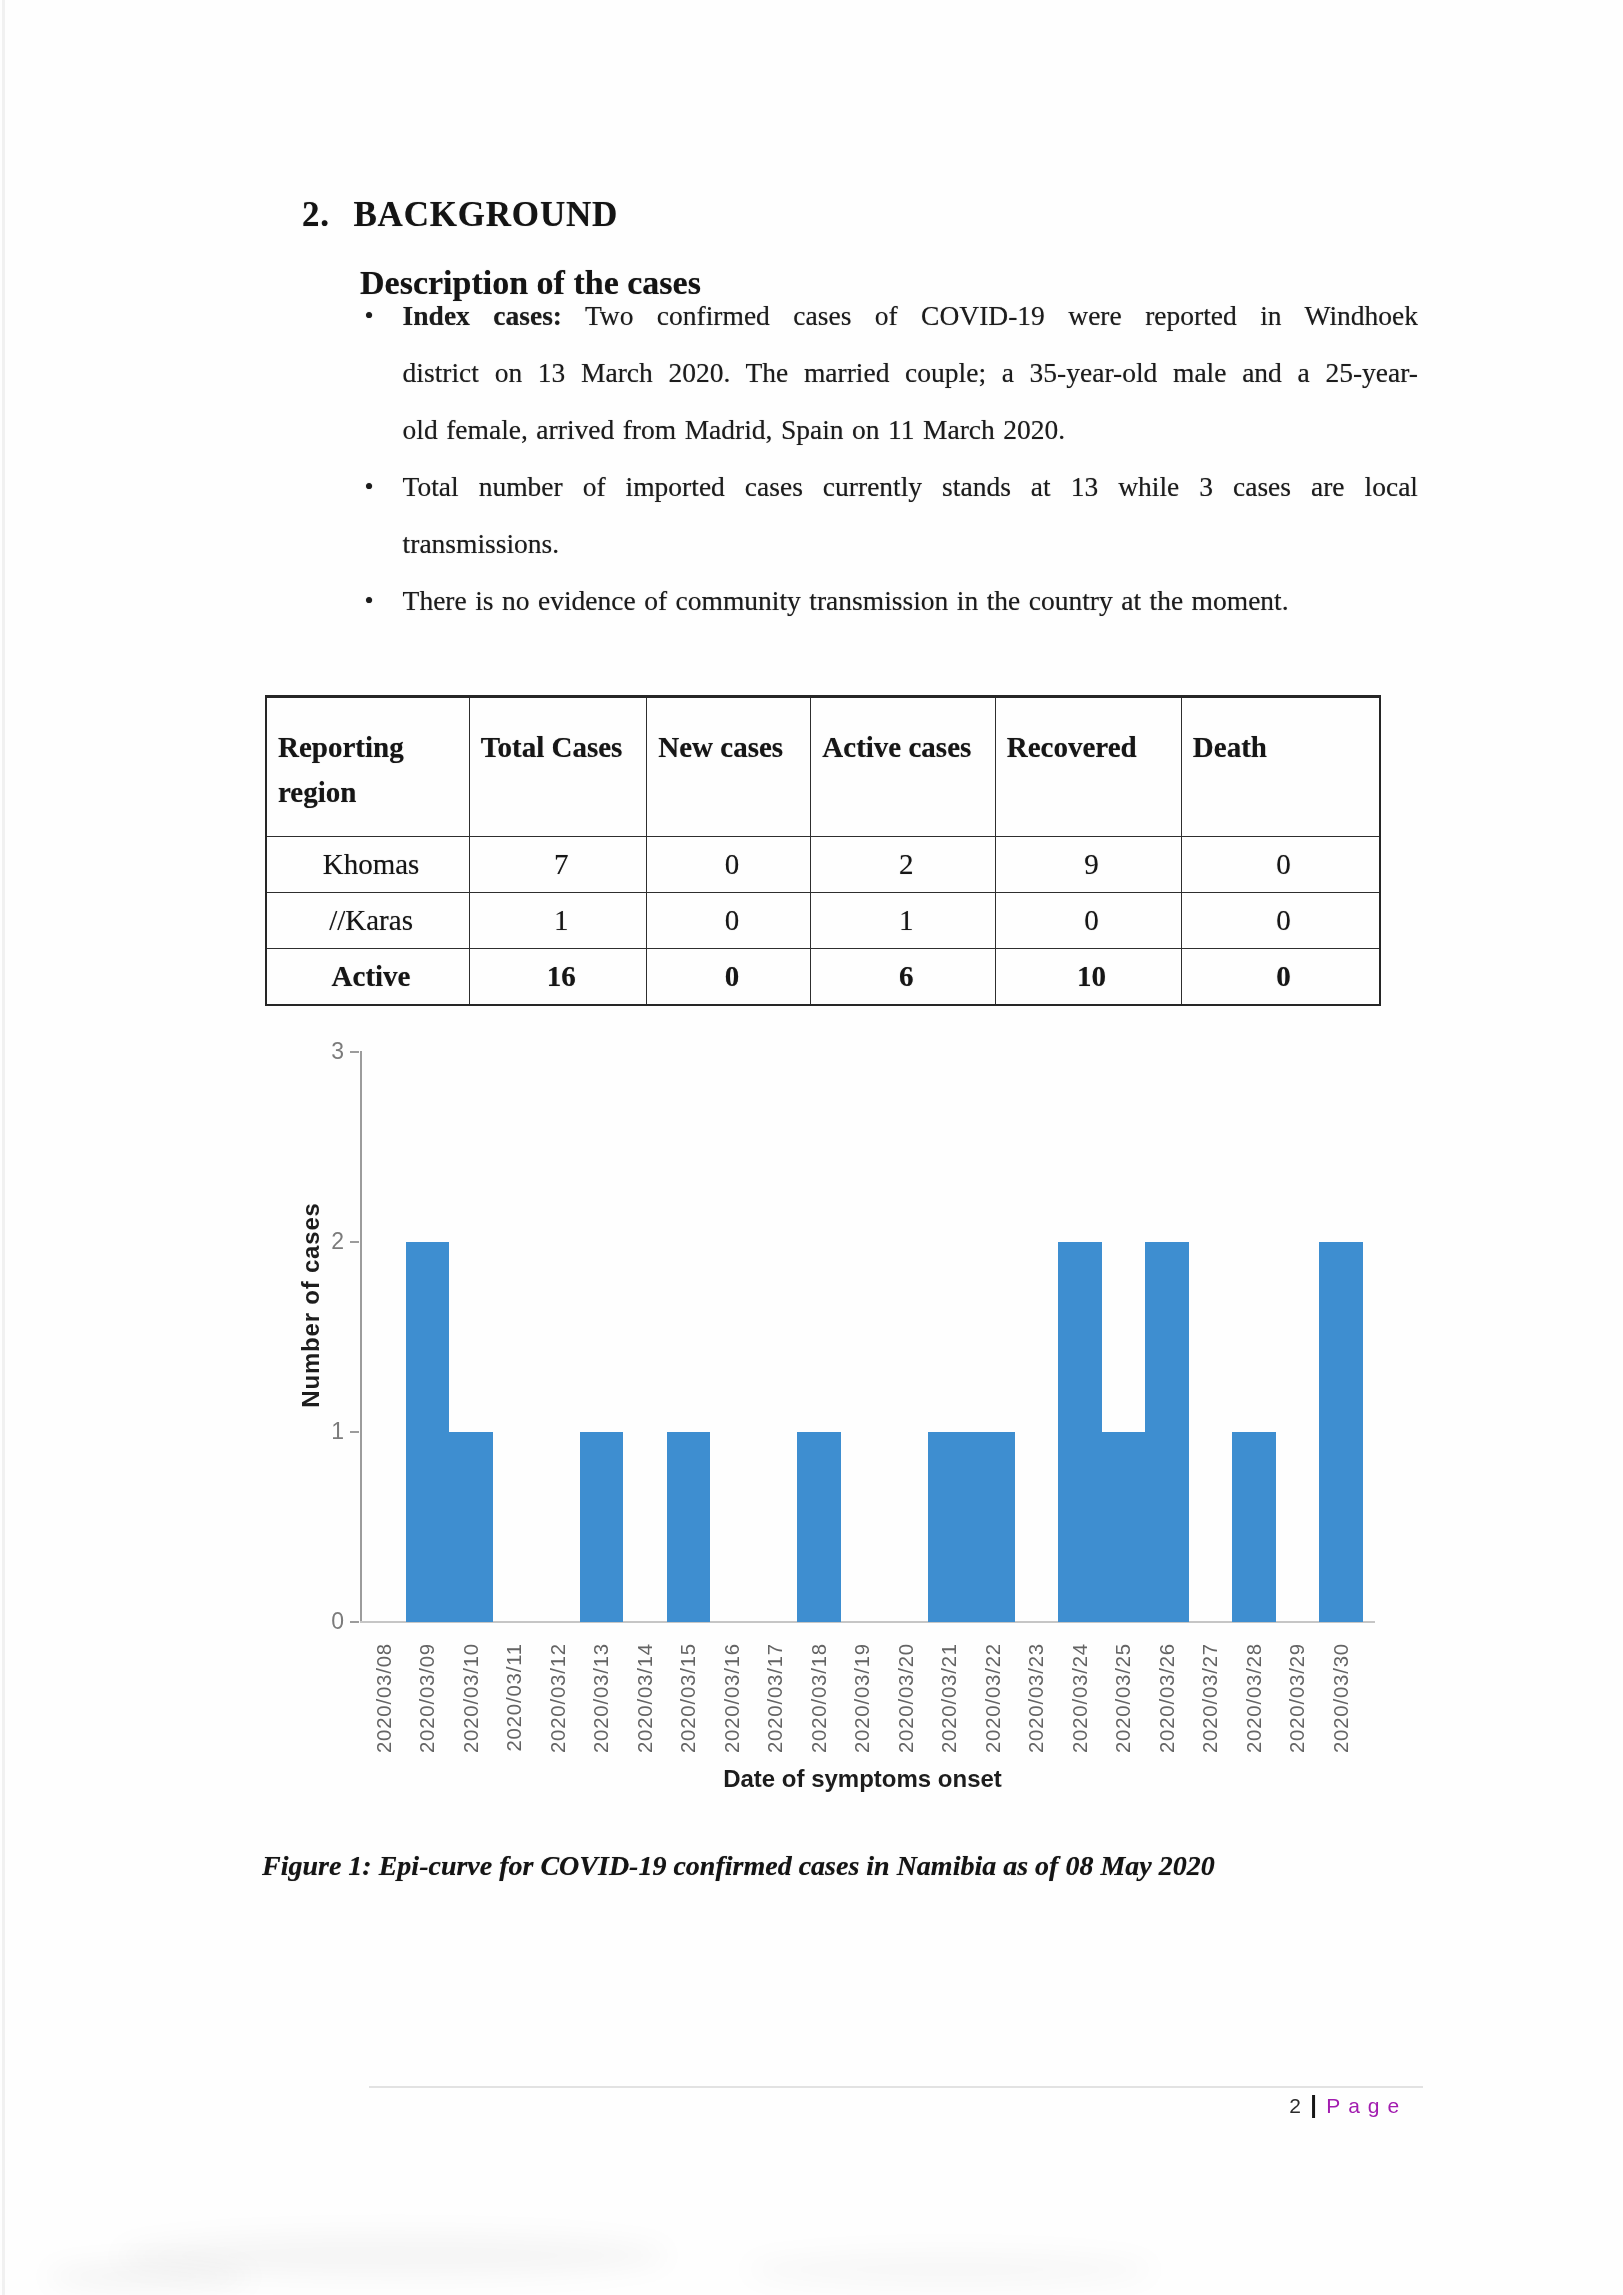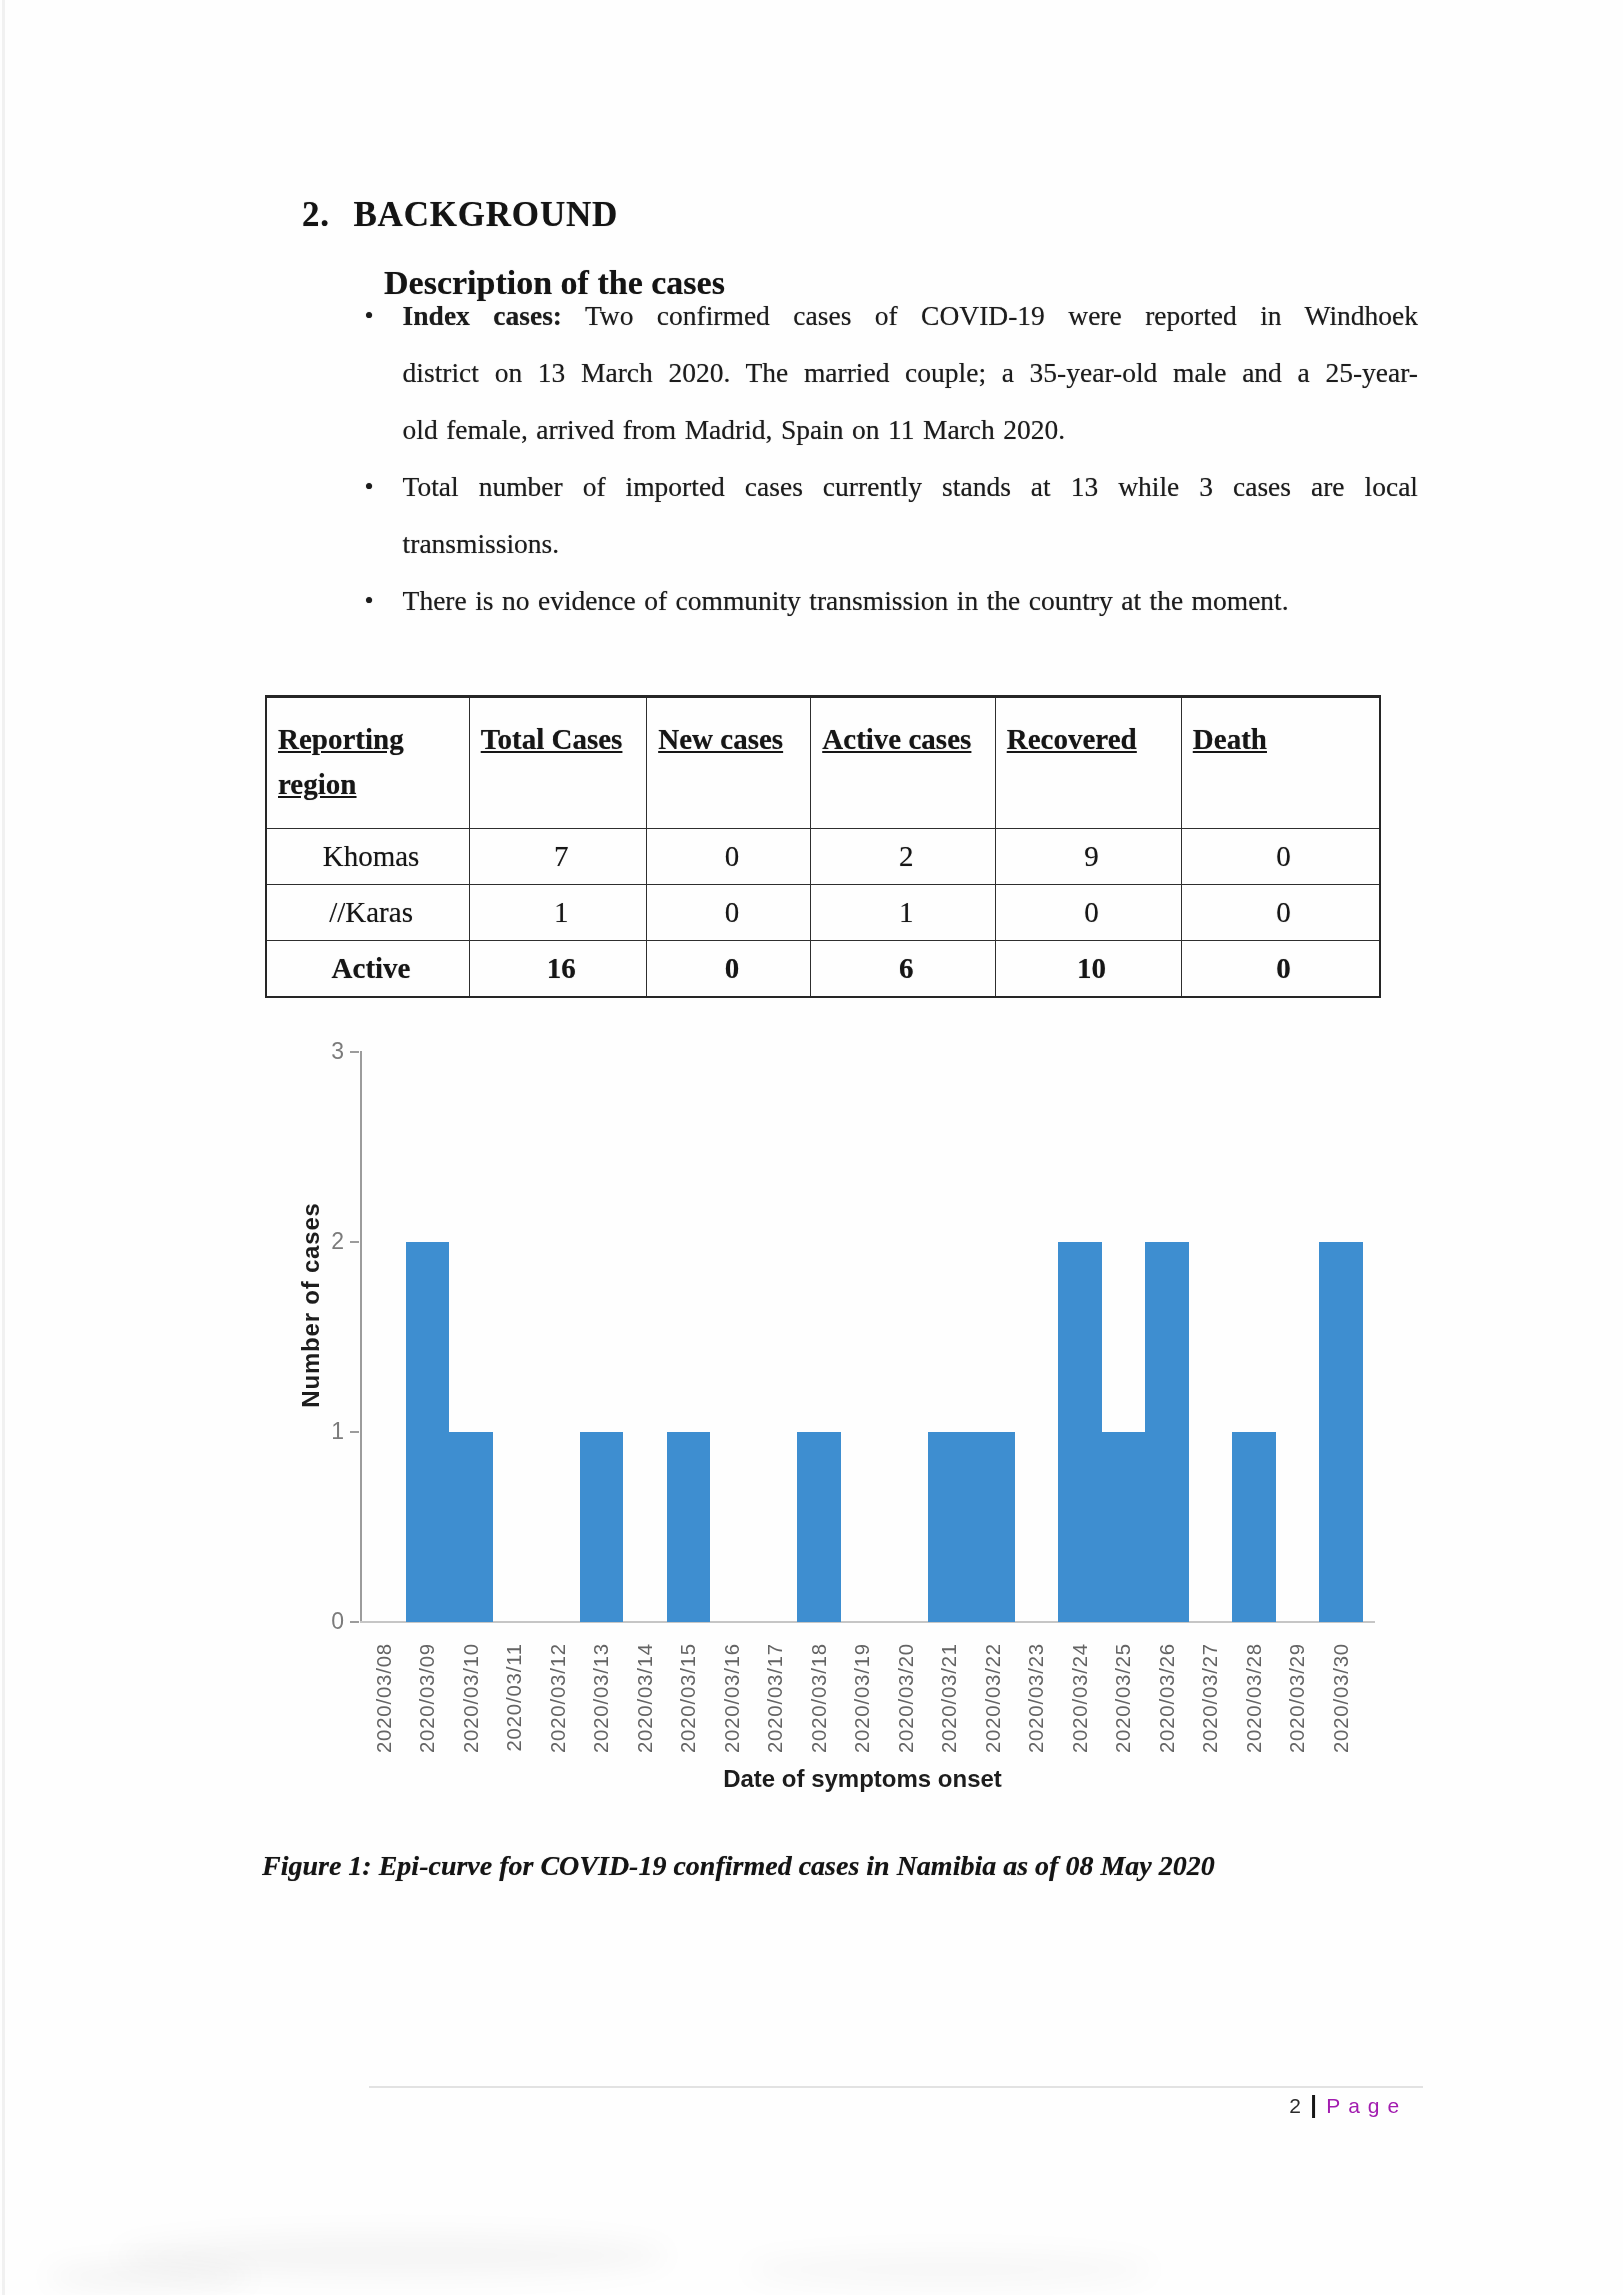--- a/index.html
+++ b/index.html
@@ -17,21 +17,21 @@
   .sm1{left:118px;top:2234px;width:550px;height:43px;background:rgba(0,0,0,0.035);}
   .sm2{left:746px;top:2252px;width:408px;height:35px;background:rgba(0,0,0,0.028);}
   .sm3{left:47px;top:2263px;width:204px;height:27px;background:rgba(0,0,0,0.04);}
 
   .scantext{text-shadow:0 0 0.8px rgba(25,25,25,0.55);}
 
   
   .heading{position:absolute;left:302px;top:195px;display:flex;gap:23.6px;
     font-weight:bold;font-size:35px;letter-spacing:0.8px;color:#141414;}
   .subheading{position:absolute;left:360px;top:264px;
-    font-weight:bold;font-size:34px;color:#141414;margin-left:24px;}
+    font-weight:bold;font-size:34px;color:#141414;}
 
   
   .bullets{position:absolute;left:363px;top:287px;width:1055px;font-size:27.5px;}
   .bullet{display:flex;}
   .bullet .marker{width:38px;flex:0 0 38px;line-height:57px;font-size:26px;padding-left:1.6px;}
   .bullet .btext{flex:1;}
   .line{line-height:57px;word-spacing:1.6px;}
   .line.j{text-align:justify;text-align-last:justify;}
 
   
@@ -42,22 +42,22 @@
     border-collapse:collapse;table-layout:fixed;
     font-size:29px;color:#161616;
   }
   table.cases th,table.cases td{
     border:1.6px solid #2e2e2e;
     padding-left:11px;padding-right:4.7px;
     overflow:hidden;white-space:normal;
   }
   table.cases{border:2.4px solid #262626;border-top-width:3.9px;}
   table.cases th{
-    height:110px;vertical-align:top;padding-top:19px;
-    text-align:left;font-weight:bold;line-height:1.55;text-decoration:underline;
+    height:110px;vertical-align:top;padding-top:27px;
+    text-align:left;font-weight:bold;line-height:1.55;
   }
   table.cases td{height:53px;vertical-align:middle;text-align:center;font-weight:normal;}
   table.cases tr.total td{font-weight:bold;}
 
   
   .chart{position:absolute;left:0;top:0;width:100%;height:100%;pointer-events:none;
     font-family:"Liberation Sans","DejaVu Sans",sans-serif;}
   .y-axis-line{position:absolute;left:360px;top:1051px;width:2.4px;height:571px;background:#9c9c9c;}
   .x-base-line{position:absolute;left:360px;top:1621px;width:1015px;height:2.4px;background:#c6c6c6;}
   .ytick-mark{position:absolute;width:9.4px;height:2.4px;background:#9c9c9c;left:350px;}

